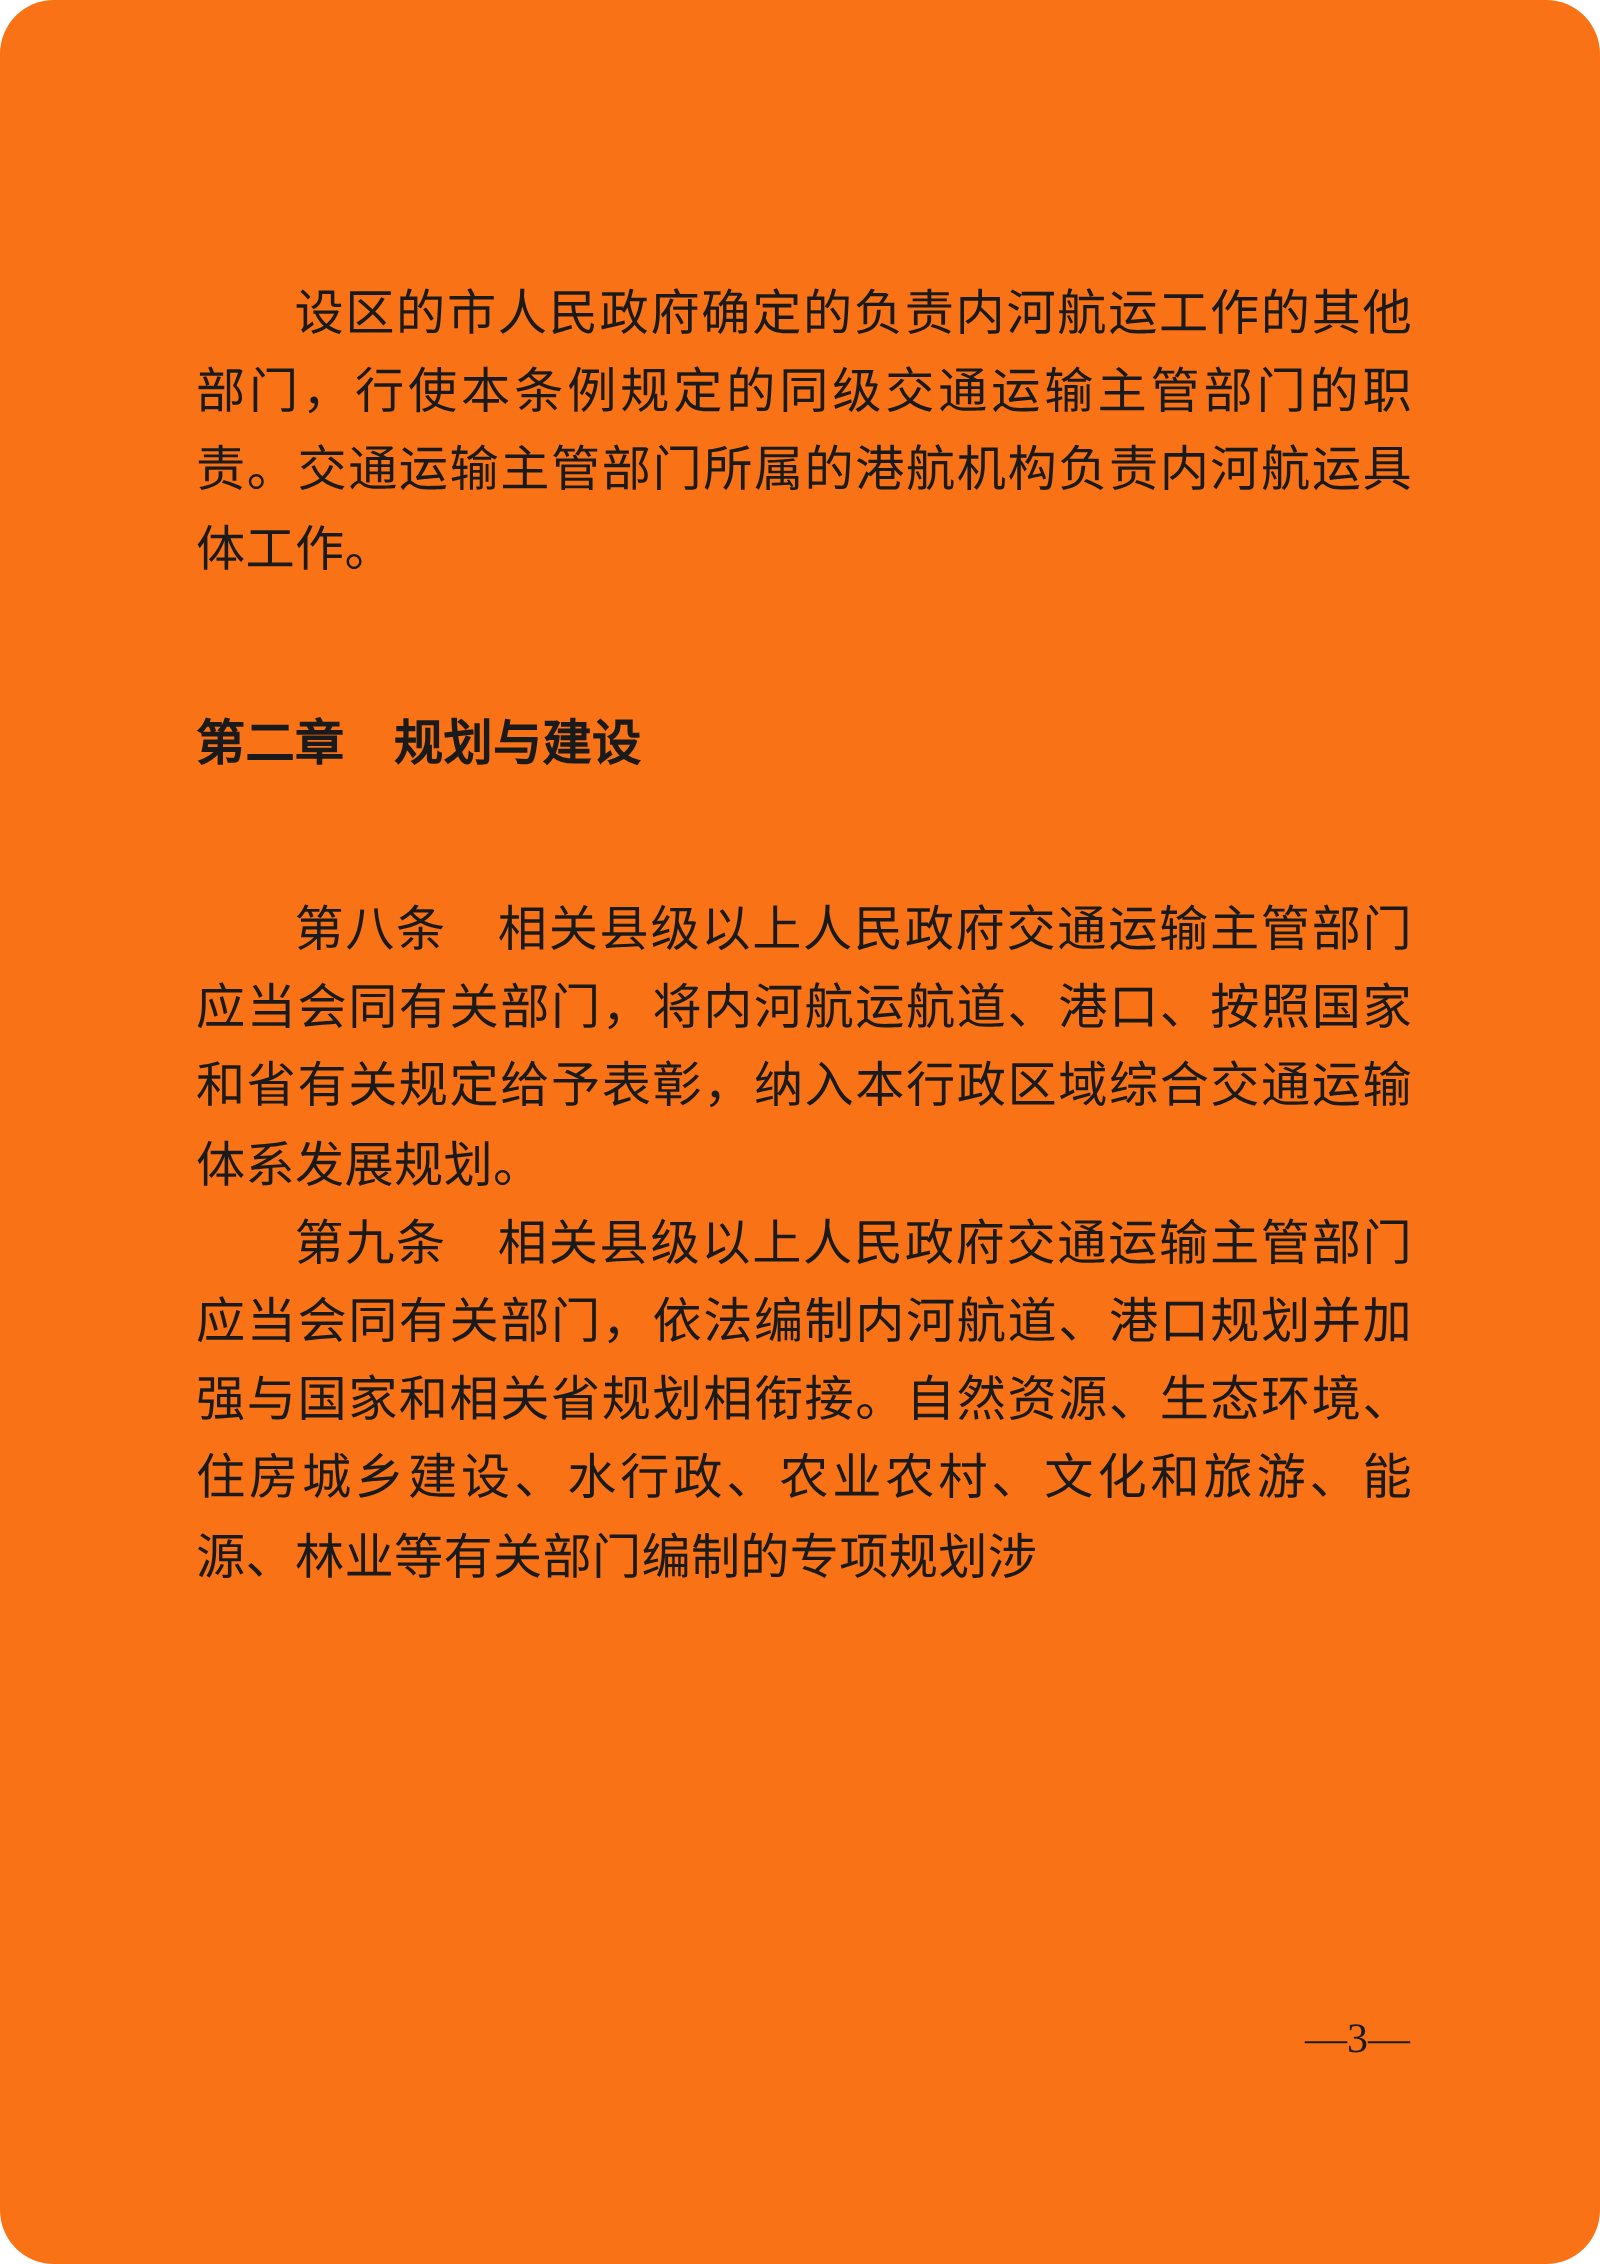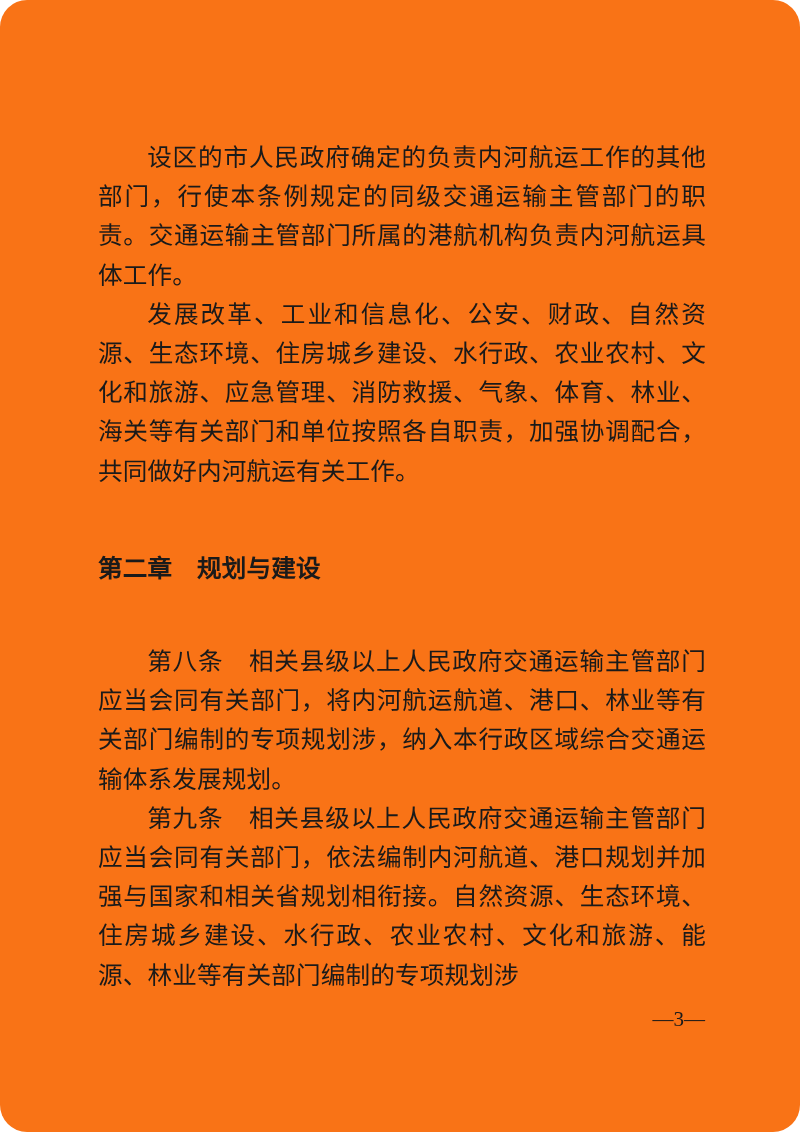--- a/index.html
+++ b/index.html
@@ -71,31 +71,30 @@
 </style>
 </head>
 <body>
 
 <div class="page">
 
   <div class="text-column">
 
     <p class="para">设区的市人民政府确定的负责内河航运工作的其他部门，行使本条例规定的同级交通运输主管部门的职责。交通运输主管部门所属的港航机构负责内河航运具体工作。</p>
 
-    <p class="para">发展改革、工业和信息化、公安、财政、自然资源、生态环境、住房城乡建设、水行政、农业农村、文化和旅游、应急管理、消防救援、气象、体育、林业、海关等有关部门和单位按照各自职责，加强协调配合，共同做好内河航运有关工作。</p>
 
 
 
     <div class="gap-before-heading"></div>
 
     <h2 class="chapter-heading">第二章　规划与建设</h2>
 
     <div class="gap-after-heading"></div>
 
-    <p class="para">第八条　相关县级以上人民政府交通运输主管部门应当会同有关部门，将内河航运航道、港口、林业等有关部门编制的专项规划涉，纳入本行政区域综合交通运输体系发展规划。</p>
+    <p class="para">第八条　相关县级以上人民政府交通运输主管部门应当会同有关部门，将内河航运航道、港口、按照国家和省有关规定给予表彰，纳入本行政区域综合交通运输体系发展规划。</p>
 
     <p class="para">第九条　相关县级以上人民政府交通运输主管部门应当会同有关部门，依法编制内河航道、港口规划并加强与国家和相关省规划相衔接。自然资源、生态环境、住房城乡建设、水行政、农业农村、文化和旅游、能源、林业等有关部门编制的专项规划涉</p>
 
   </div>
 
   <div class="page-footer">—3—</div>
 
 </div>
 
 </body></html>

